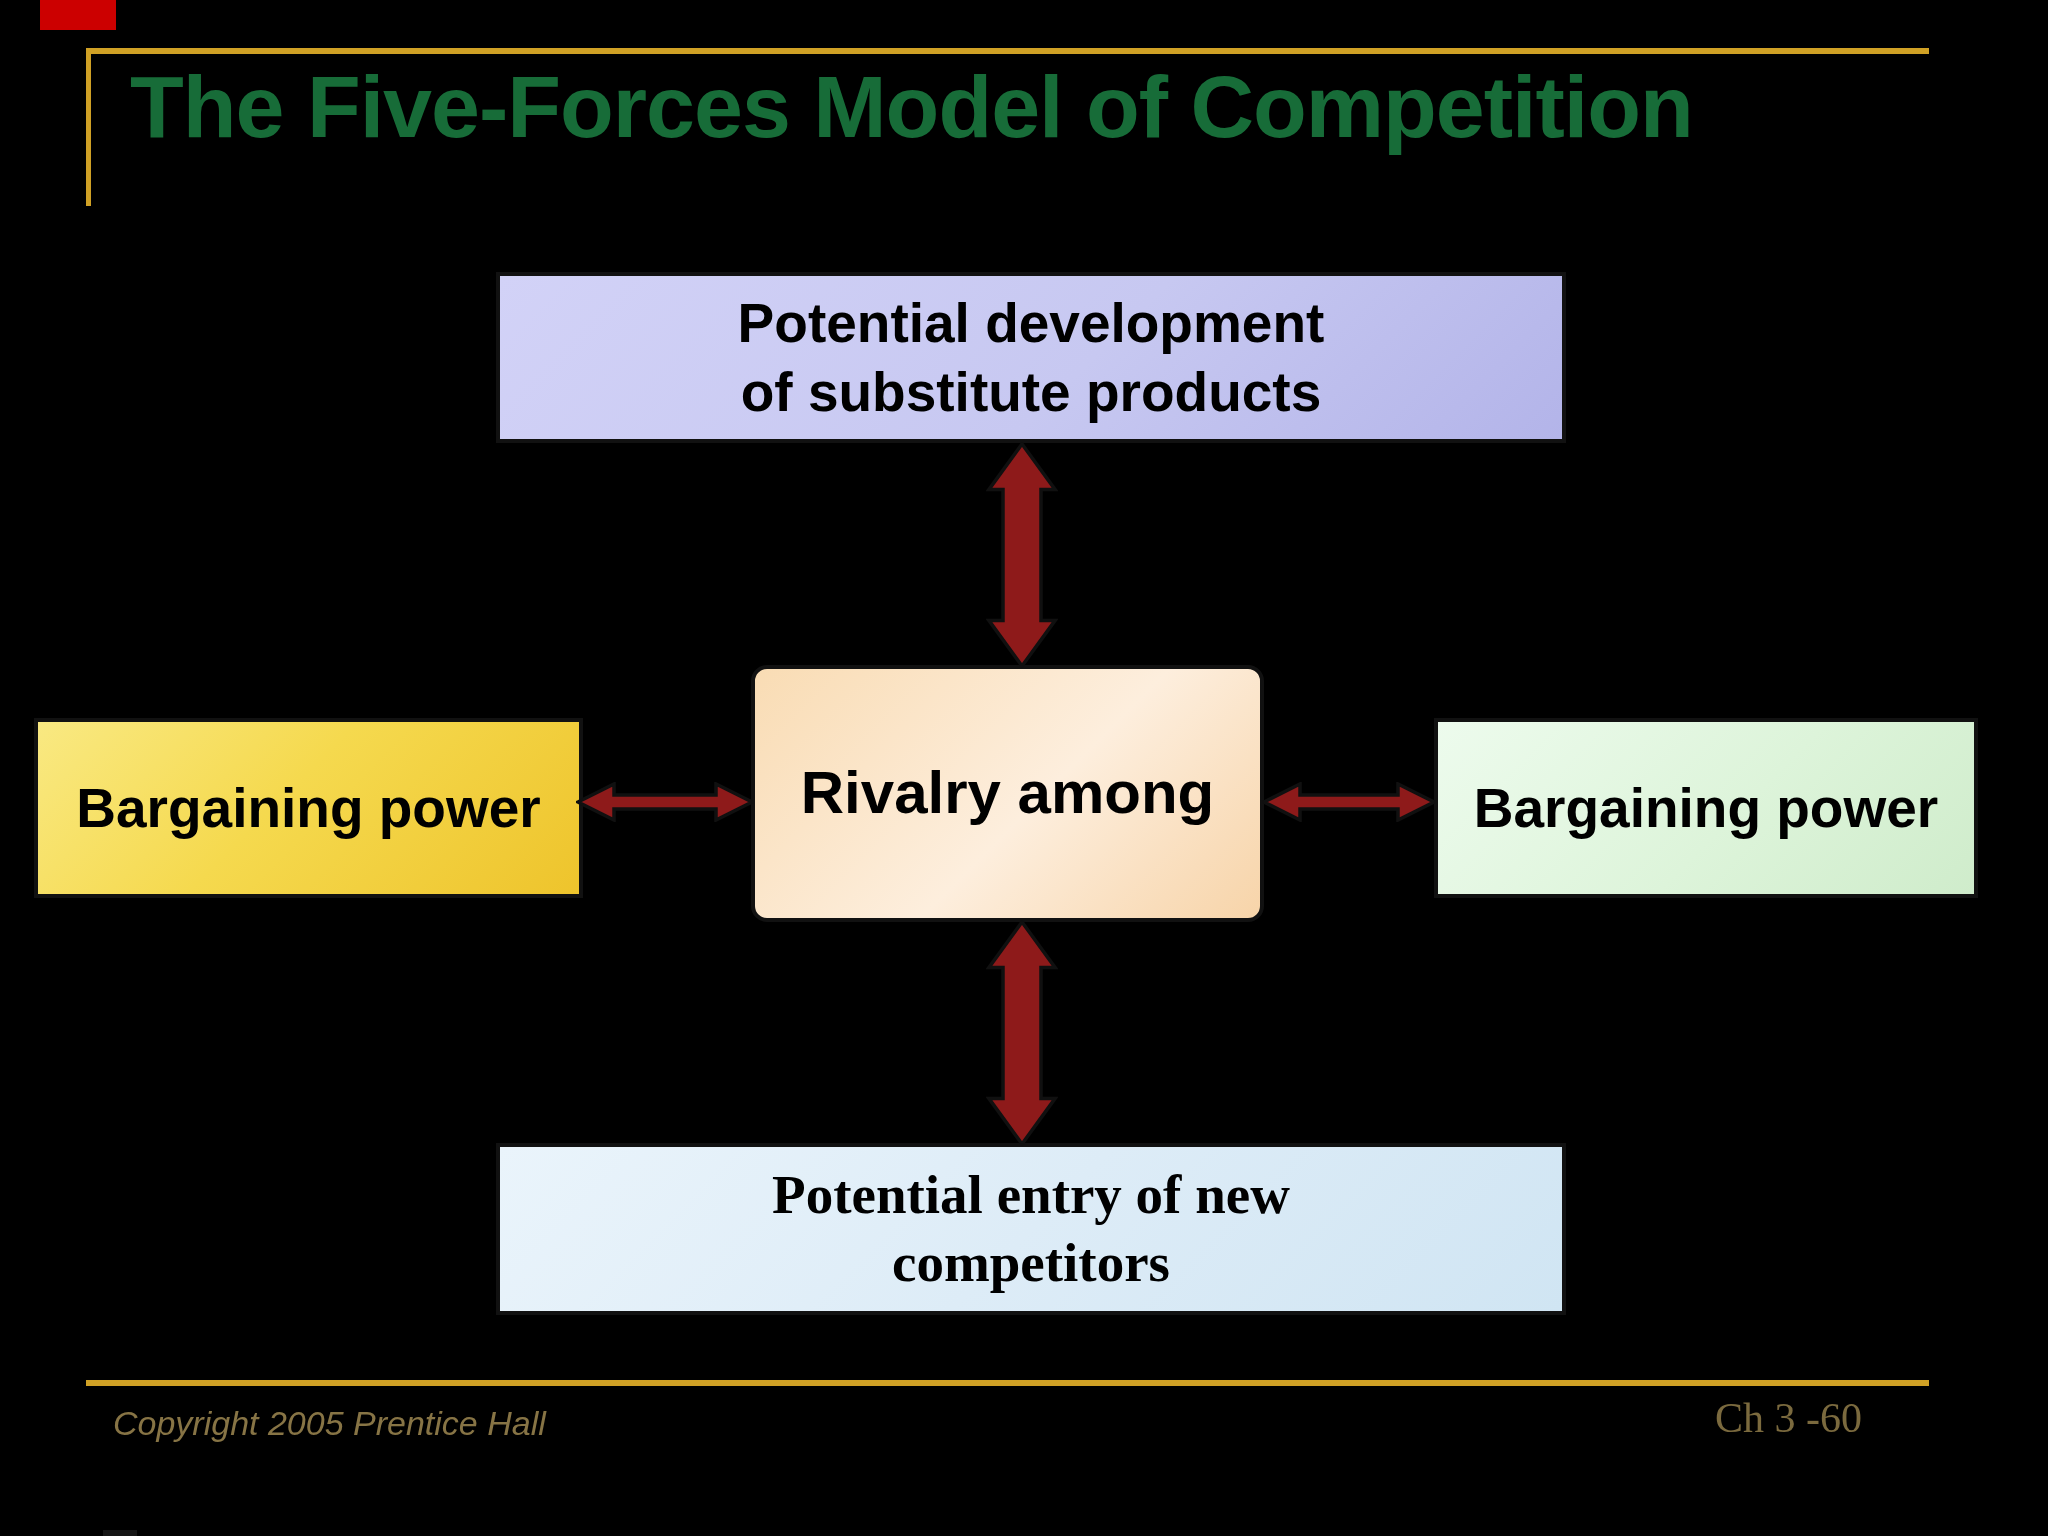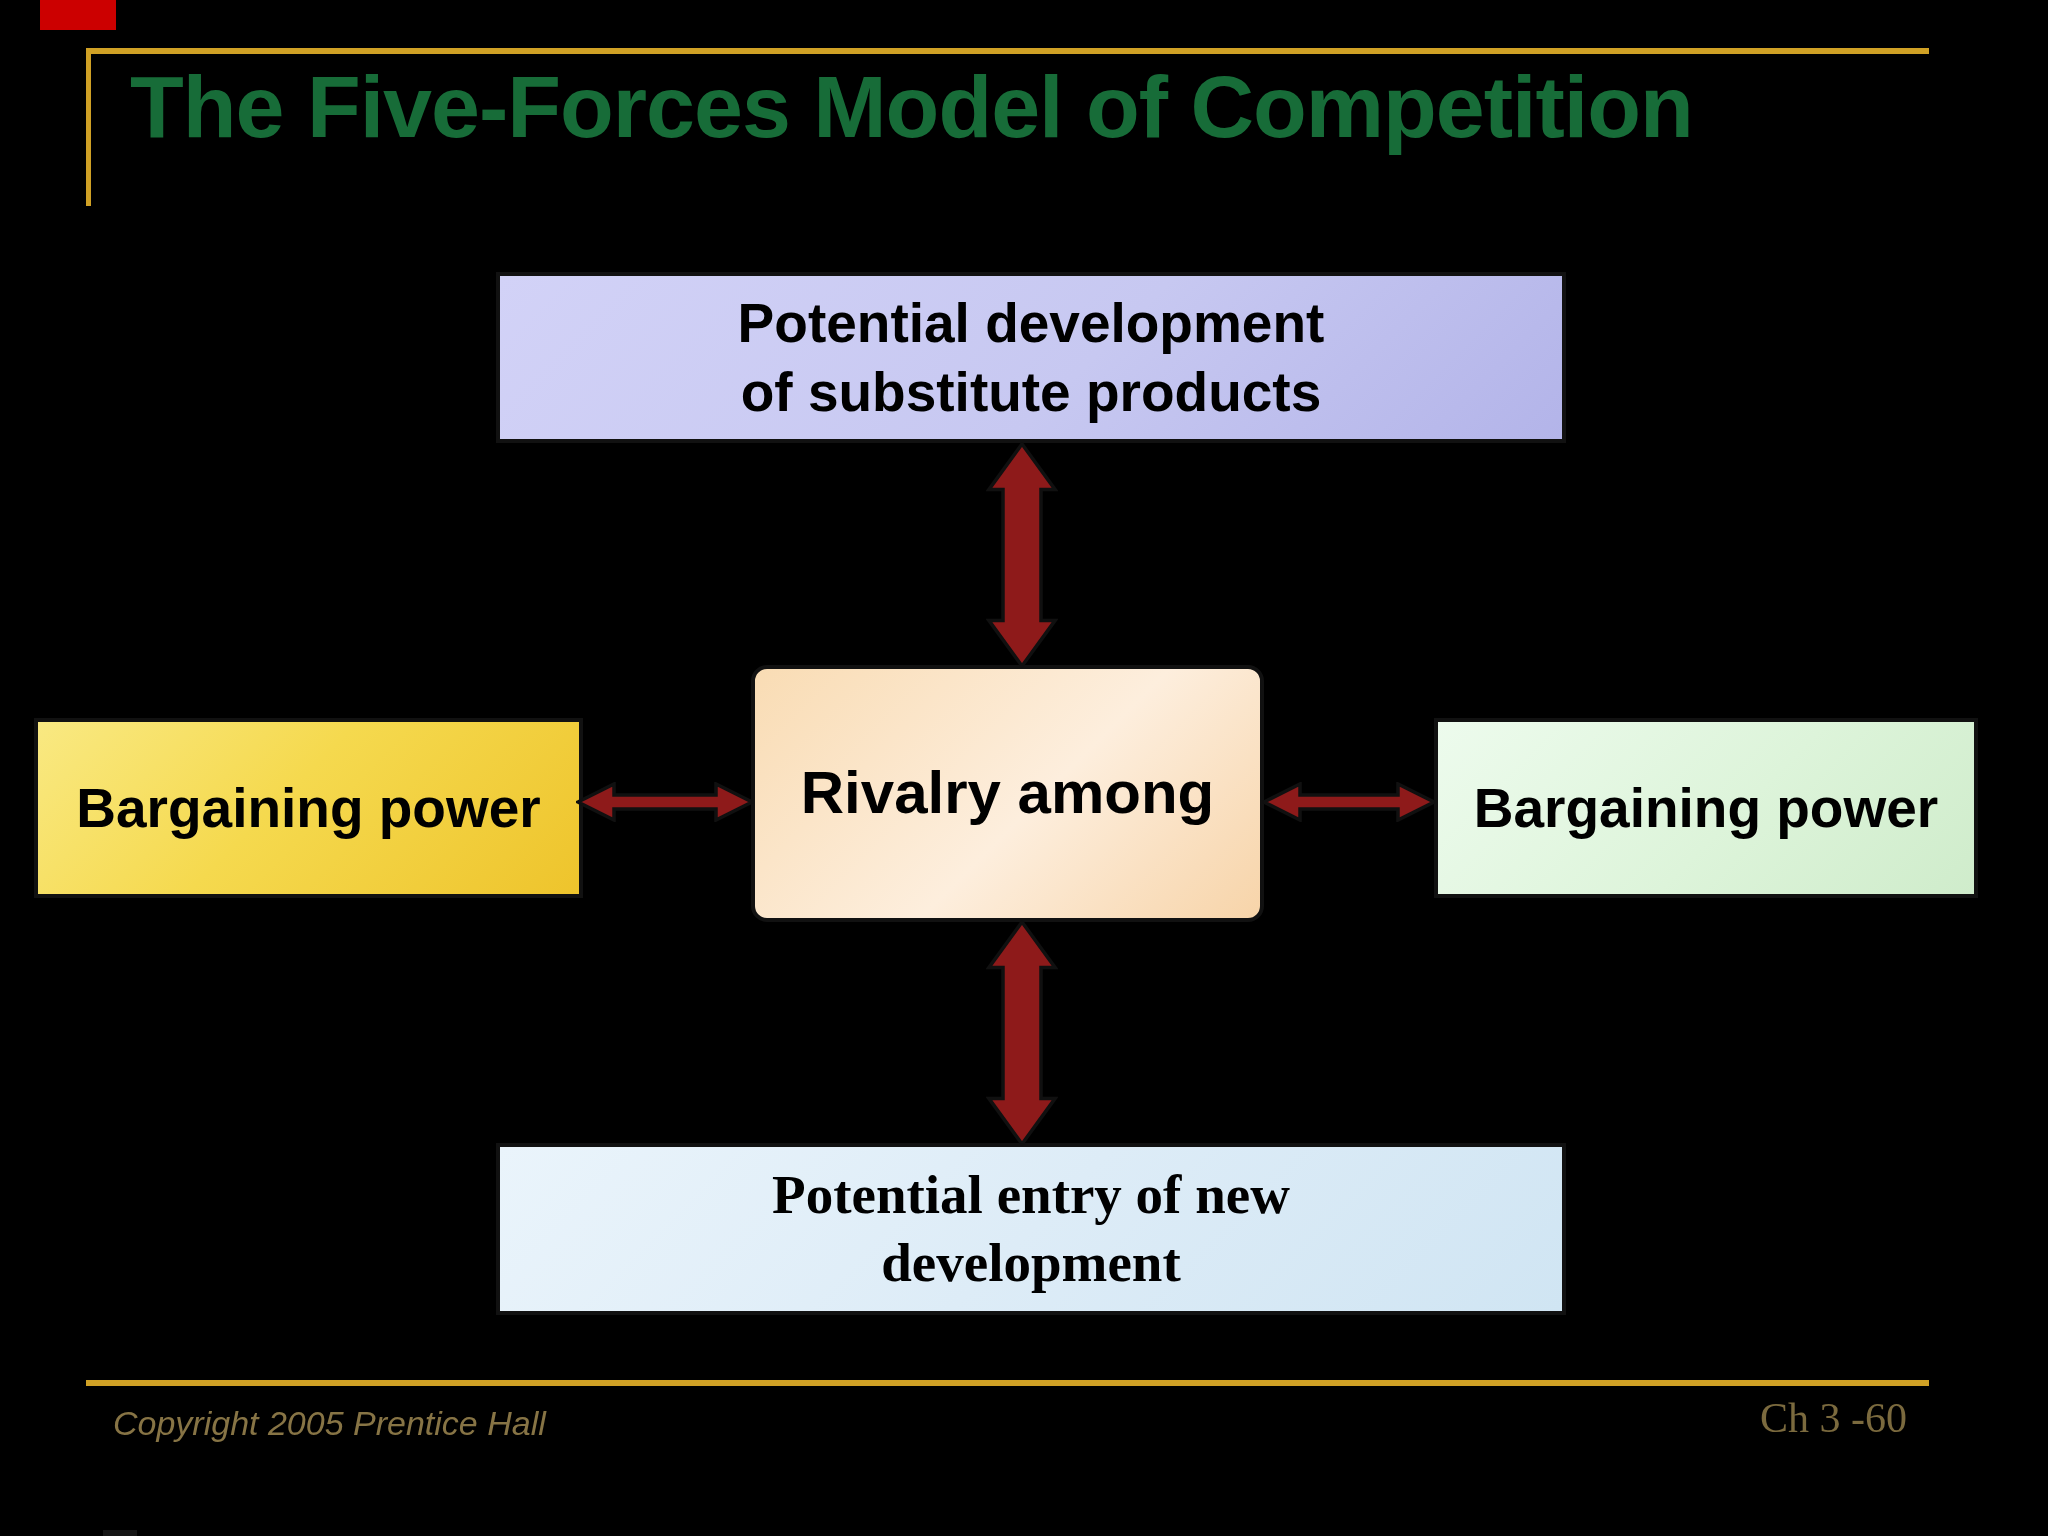--- a/index.html
+++ b/index.html
@@ -109,21 +109,21 @@
   .copyright {
     position: absolute;
     left: 113px; top: 1404px;
     font-size: 34px;
     font-style: italic;
     color: #877445;
     white-space: nowrap;
   }
   .page-label {
     position: absolute;
-    left: 1760px; top: 1394px;
+    left: 1715px; top: 1394px;
     font-family: "Liberation Serif", serif;
     font-size: 42px;
     color: #7b6a3e;
     white-space: nowrap;
   }
   .footer-square {
     position: absolute;
     left: 103px; top: 1530px;
     width: 34px; height: 26px;
     background: #151515;
@@ -152,21 +152,21 @@
   <div class="dbox box-suppliers">
     <span>Bargaining power</span>
   </div>
 
   <div class="dbox box-consumers">
     <span>Bargaining power</span>
   </div>
 
   <div class="dbox box-new-entrants">
     <span>Potential entry of new</span>
-    <span>development</span>
+    <span>competitors</span>
   </div>
 
   <div class="arrow arrow-v-top">
     <svg viewBox="0 0 72 224" preserveAspectRatio="none" xmlns="http://www.w3.org/2000/svg">
       <polygon points="36,2 69,47 55,47 55,177 69,177 36,222 3,177 17,177 17,47 3,47" fill="#8e1a1a" stroke="#101010" stroke-width="3.5" stroke-linejoin="miter"></polygon>
     </svg>
   </div>
 
   <div class="arrow arrow-v-bottom">
     <svg viewBox="0 0 72 224" preserveAspectRatio="none" xmlns="http://www.w3.org/2000/svg">

